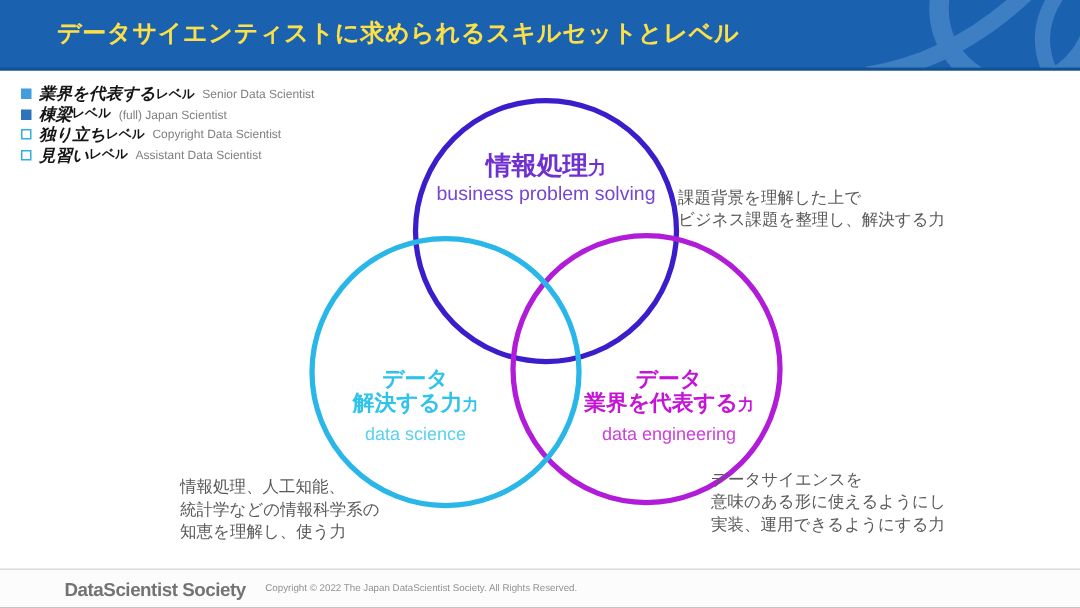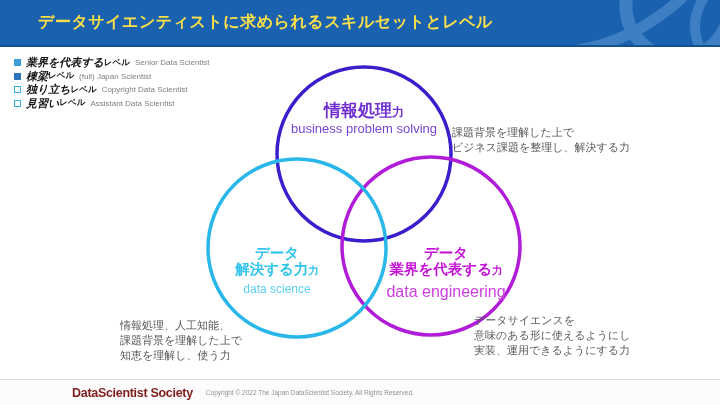--- a/index.html
+++ b/index.html
@@ -37,37 +37,37 @@
   .vl-business .jp{font-size:17px;}
   .vl-business .suffix{font-size:12px;}
   .vl-business .en{font-size:13px;margin:2px auto 0;width:150px;}
   .vl-science{left:187px;top:246px;width:180px;}
   .vl-science .jp{font-size:14.5px;}
   .vl-science .suffix{font-size:10.5px;}
   .vl-science .en{font-size:12px;}
   .vl-engineering{left:346px;top:246px;width:200px;}
   .vl-engineering .jp{font-size:14.5px;}
   .vl-engineering .suffix{font-size:10.5px;}
-  .vl-engineering .en{font-size:16px;}
+  .vl-engineering .en{font-size:12px;}
   
   .note{
     position:absolute;font-size:11px;line-height:1.38;color:#595959;
     white-space:pre-line;
   }
   .note-business{left:452px;top:125px;}
   .note-science{left:120px;top:318px;}
   .note-engineering{left:474px;top:313px;}
   
   .footer{
     position:absolute;left:0;top:379px;width:720px;height:26px;
     background:#fcfcfc;border-top:1px solid #dcdcdc;
     display:flex;align-items:center;
   }
   .footer-logo{
-    margin-left:72px;font-size:12.5px;font-weight:bold;color:#7f1d1d;
+    margin-left:43px;font-size:12.5px;font-weight:bold;color:#737373;
     letter-spacing:-.3px;white-space:nowrap;
   }
   .footer-copy{margin-left:13px;font-size:6.5px;color:#919191;white-space:nowrap;}
 </style>
 </head>
 <body>
 
 <div class="slide">
 
   <div class="header" style="background: rgb(26, 98, 176);">
@@ -125,21 +125,21 @@
   </div>
 
   <div class="vlabel vl-engineering">
     <div class="jp" style="color: rgb(196, 20, 214);"><span>データ</span><br><span>業界を代表する</span><span class="suffix">力</span></div>
     <div class="en" style="color: rgb(203, 63, 220);">data engineering</div>
   </div>
 
   <div class="note note-business">課題背景を理解した上で
 ビジネス課題を整理し、解決する力</div>
   <div class="note note-science">情報処理、人工知能、
-課題背景を理解した上で
+統計学などの情報科学系の
 知恵を理解し、使う力</div>
   <div class="note note-engineering">データサイエンスを
 意味のある形に使えるようにし
 実装、運用できるようにする力</div>
 
   <div class="footer">
     <div class="footer-logo">DataScientist Society</div>
     <div class="footer-copy">Copyright © 2022 The Japan DataScientist Society. All Rights Reserved.</div>
   </div>
 

